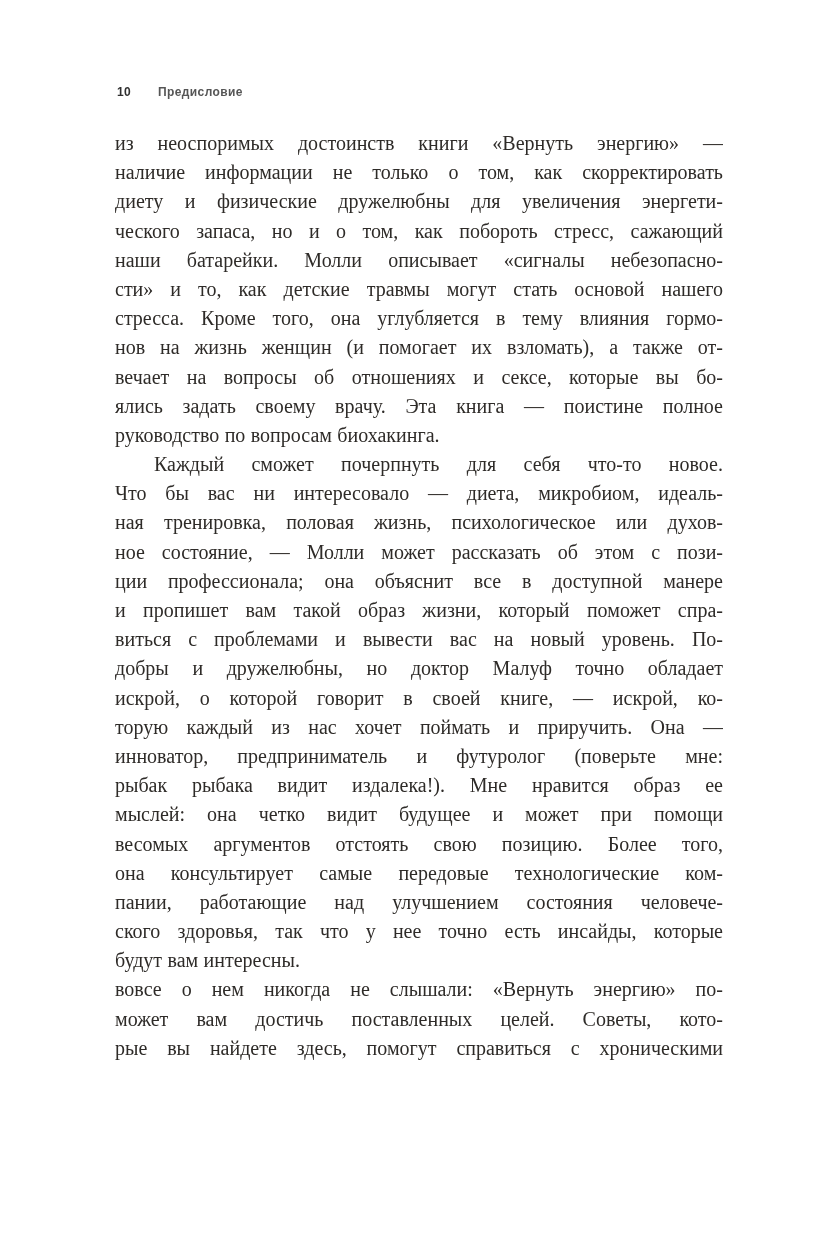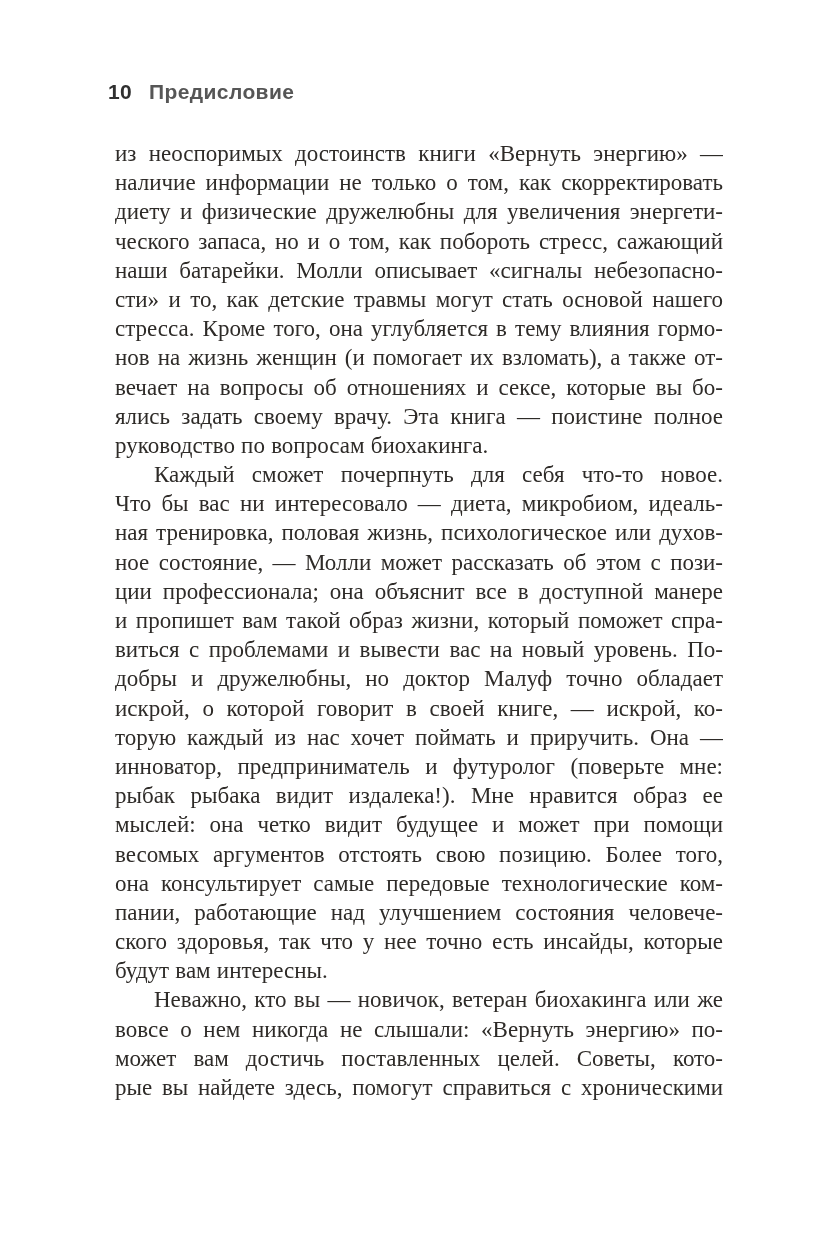--- a/index.html
+++ b/index.html
@@ -10,45 +10,45 @@
   .page {
     position: relative;
     width: 833px;
     height: 1240px;
     background: var(--bg, #ffffff);
     overflow: hidden;
     font-family: "Liberation Serif", serif;
   }
   .running-head {
     position: absolute;
-    left: 108px;
+    left: 117px;
     top: 84px;
     display: flex;
     align-items: baseline;
     font-family: "Liberation Sans", sans-serif;
-    font-size: 21px;
+    font-size: 12px;
     line-height: 16px;
   }
   .page-num {
     font-weight: 700;
     color: var(--num-color, #303030);
     width: 41px;
     letter-spacing: 0.3px;
   }
   .chapter {
     font-weight: 700;
     color: var(--title-color, #565656);
     letter-spacing: 0.4px;
   }
   .body-text {
     position: absolute;
     left: 115px;
-    top: 139px;
+    top: 129px;
     width: 608px;
-    font-size: 23px;
+    font-size: 20px;
     line-height: 29.2px;
     color: var(--text-color, #2e2b28);
     font-family: Liberation Serif, serif;
   }
   .paragraph {
     margin: 0;
     padding: 0;
   }
   .text-line {
     height: 29.2px;
@@ -100,19 +100,18 @@
         <div class="text-line">инноватор, предприниматель и футуролог (поверьте мне:</div>
         <div class="text-line">рыбак рыбака видит издалека!). Мне нравится образ ее</div>
         <div class="text-line">мыслей: она четко видит будущее и может при помощи</div>
         <div class="text-line">весомых аргументов отстоять свою позицию. Более того,</div>
         <div class="text-line">она консультирует самые передовые технологические ком-</div>
         <div class="text-line">пании, работающие над улучшением состояния человече-</div>
         <div class="text-line">ского здоровья, так что у нее точно есть инсайды, которые</div>
         <div class="text-line para-end">будут вам интересны.</div>
       </div>
       <div class="paragraph">
-        <div class="text-line indent">Неважно, кто вы — новичок, ветеран биохакинга или же</div>
         <div class="text-line">вовсе о нем никогда не слышали: «Вернуть энергию» по-</div>
         <div class="text-line">может вам достичь поставленных целей. Советы, кото-</div>
         <div class="text-line">рые вы найдете здесь, помогут справиться с хроническими</div>
       </div>
     </main>
 </div>
 
 </body></html>

